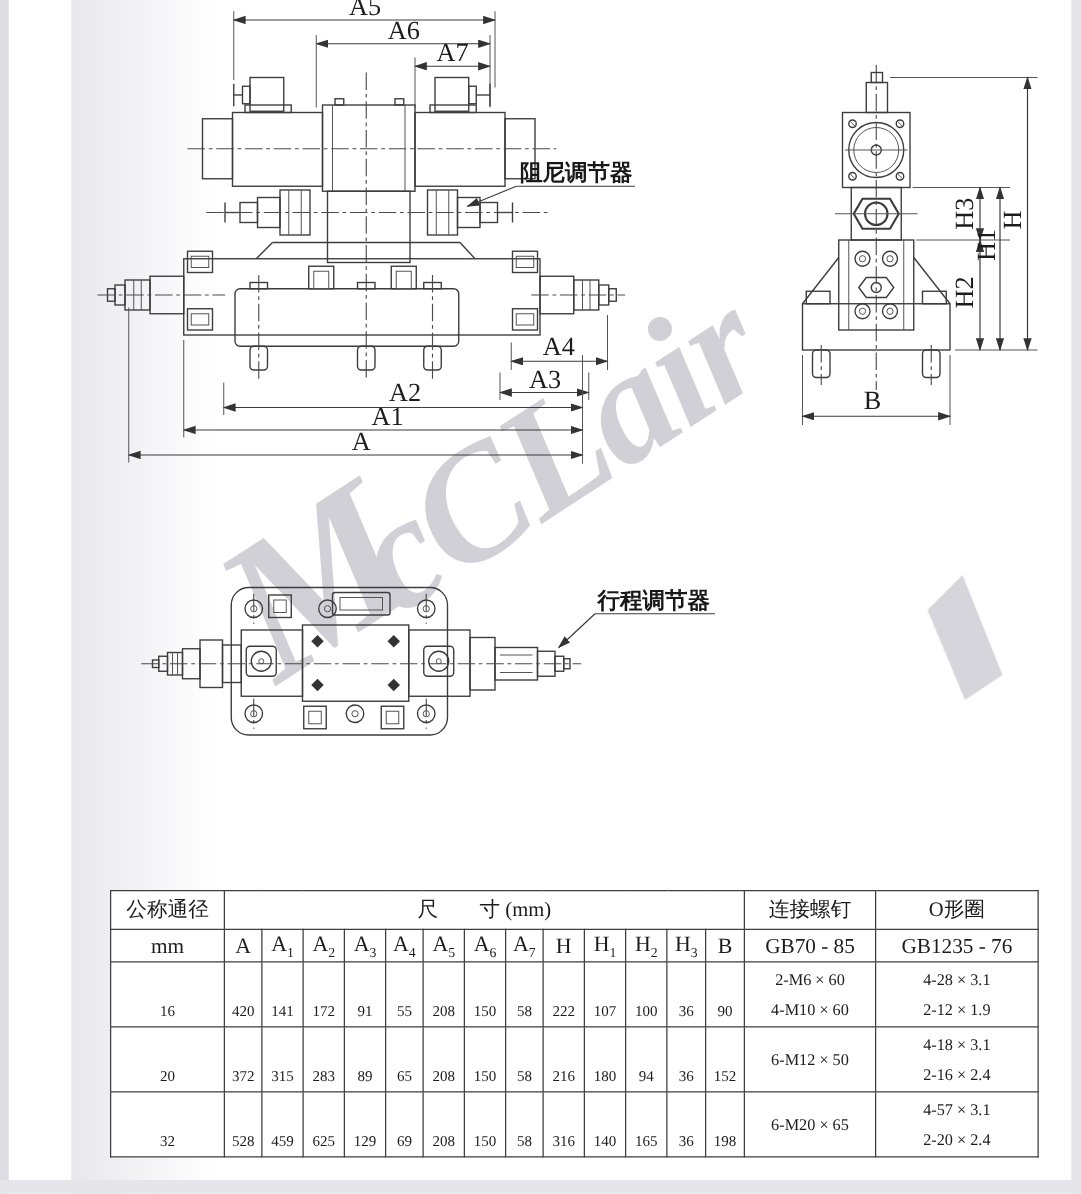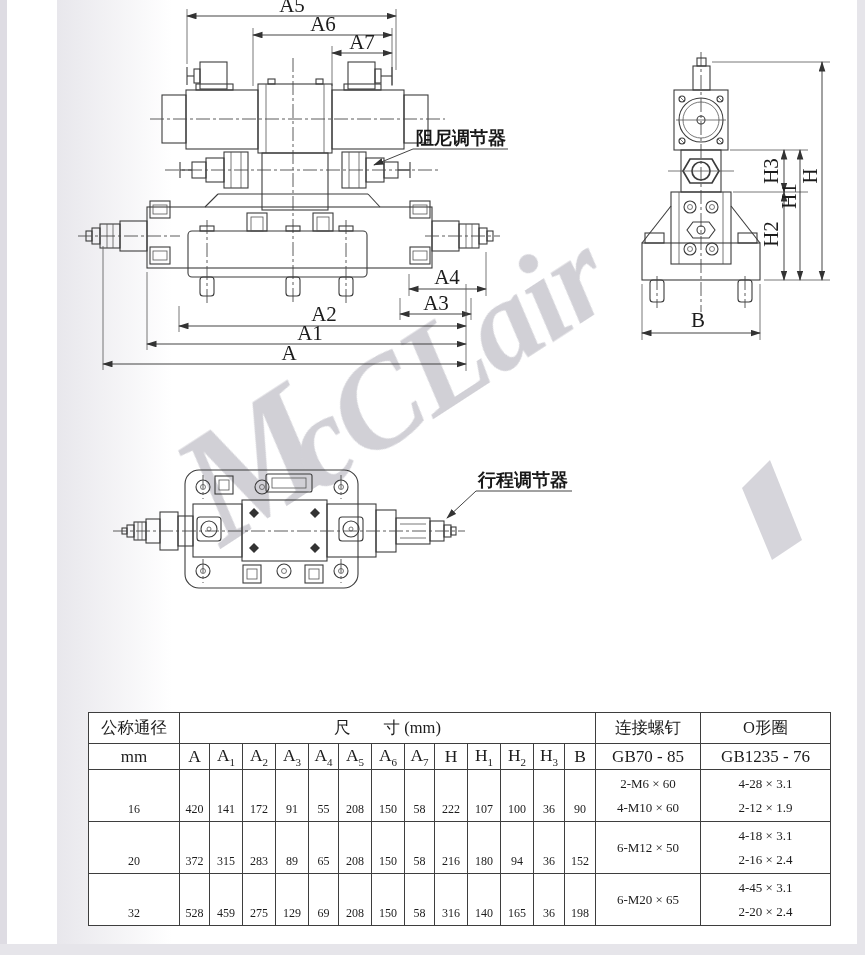--- a/index.html
+++ b/index.html
@@ -421,33 +421,33 @@
         </td>
         <td class="multi">
           <div>4-18 × 3.1</div>
           <div>2-16 × 2.4</div>
         </td>
       </tr>
       <tr>
         <td class="num">32</td>
         <td class="num">528</td>
         <td class="num">459</td>
-        <td class="num">275</td>
+        <td class="num">625</td>
         <td class="num">129</td>
         <td class="num">69</td>
         <td class="num">208</td>
         <td class="num">150</td>
         <td class="num">58</td>
         <td class="num">316</td>
         <td class="num">140</td>
         <td class="num">165</td>
         <td class="num">36</td>
         <td class="num">198</td>
         <td class="multi">
           <div>6-M20 × 65</div>
         </td>
         <td class="multi">
-          <div>4-45 × 3.1</div>
+          <div>4-57 × 3.1</div>
           <div>2-20 × 2.4</div>
         </td>
       </tr>
     </tbody>
 </table>
 
 </body></html>

